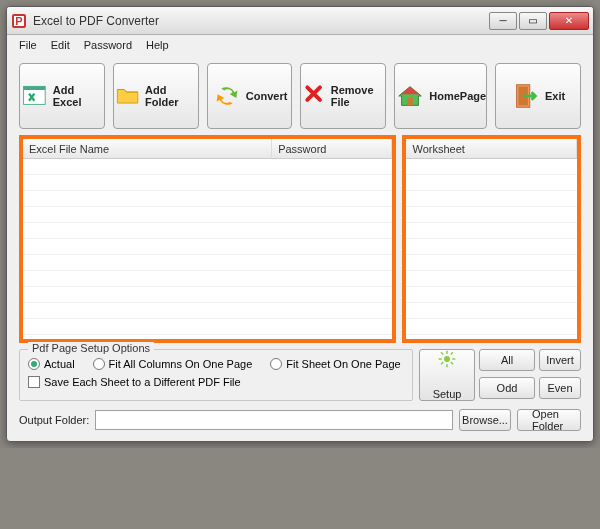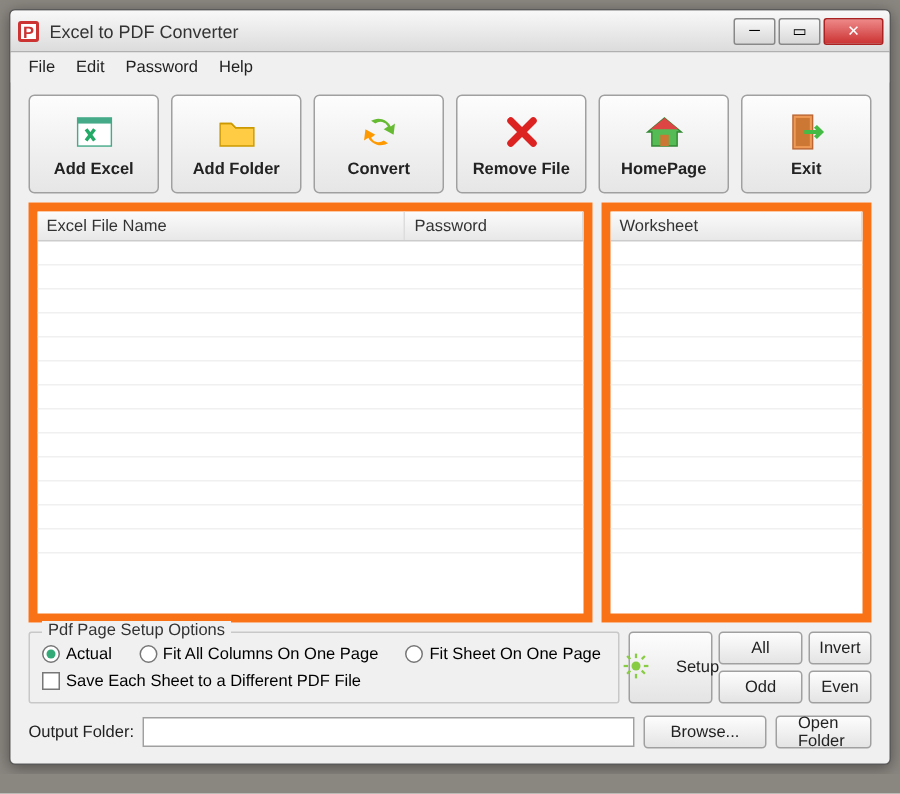--- a/index.html
+++ b/index.html
@@ -8,41 +8,41 @@
 .titlebar { height: 28px; background: linear-gradient(#f8f8f8,#dcdcdc); display: flex; align-items: center; padding: 0 4px; border-bottom: 1px solid #b0b0b0; }
 .titlebar .icon { width: 16px; height: 16px; margin-right: 6px; }
 .titlebar .title { flex: 1; color: #333; font-size: 12px; }
 .winbtns { display: flex; gap: 0; }
 .winbtn { width: 28px; height: 18px; border: 1px solid #888; background: linear-gradient(#f8f8f8,#d8d8d8); border-radius: 2px; margin-left: 2px; display: flex; align-items: center; justify-content: center; cursor: default; font-size: 10px; }
 .winbtn.close { background: linear-gradient(#e88,#c33); color: #fff; border-color: #a22; width: 40px; }
 .menubar { display: flex; gap: 14px; padding: 4px 12px; background: #f0f0f0; }
 .menubar span { color: #222; cursor: default; }
 .content { padding: 8px 12px 10px; }
 .toolbar { display: flex; gap: 8px; margin-bottom: 6px; }
-.tbtn { flex: 1; height: 66px; border: 1px solid #a0a0a0; border-radius: 4px; background: linear-gradient(#fdfdfd,#e6e6e6); display: flex; flex-direction: column; align-items: center; justify-content: center; gap: 4px; cursor: default; font-weight: bold; color: #222; }
+.tbtn { flex: 1; height: 66px; border: 1px solid #a0a0a0; border-radius: 4px; background: linear-gradient(#fdfdfd,#e6e6e6); display: flex; flex-direction: row; align-items: center; justify-content: center; gap: 4px; cursor: default; font-weight: bold; color: #222; }
 .tbtn .ic { width: 30px; height: 30px; }
 .panels { display: flex; gap: 6px; margin-bottom: 6px; }
-.list { border: 6px solid #f97316; background: #fff; height: 280px; overflow: hidden; }
+.list { border: 4px solid #f97316; background: #fff; height: 208px; overflow: hidden; }
 .list.left { flex: 2.6; }
 .list.right { flex: 1.2; }
 .lhead { display: flex; background: linear-gradient(#fbfbfb,#e8e8e8); border-bottom: 1px solid #ccc; height: 20px; align-items: center; }
 .lhead .col { padding: 0 6px; border-right: 1px solid #ddd; color: #333; height: 100%; display: flex; align-items: center; }
 .rows { height: calc(100% - 20px); }
 .rows .row { height: 16px; border-bottom: 1px solid #f0f0f0; }
 .bottomgrid { display: flex; gap: 6px; align-items: stretch; }
 .group { border: 1px solid #c8c8c8; border-radius: 2px; padding: 8px 8px 6px; position: relative; flex: 1; text-align: right; }
 .group .legend { position: absolute; top: -8px; left: 8px; background: #f0f0f0; padding: 0 4px; color: #333; }
 .radiorow { display: flex; gap: 18px; align-items: center; margin-bottom: 6px; }
 .radio, .chk { display: flex; align-items: center; gap: 4px; cursor: default; }
 .radio .dot { width: 12px; height: 12px; border: 1px solid #777; border-radius: 50%; display: flex; align-items: center; justify-content: center; background: #fff; }
 .radio.sel .dot::after { content: ""; width: 6px; height: 6px; background: #3a7; border-radius: 50%; }
 .chk .box { width: 12px; height: 12px; border: 1px solid #777; background: #fff; }
 .sidebtns { display: grid; grid-template-columns: 56px 56px 42px; gap: 4px; }
 .btn { height: 22px; border: 1px solid #a0a0a0; border-radius: 3px; background: linear-gradient(#fdfdfd,#e4e4e4); display: flex; align-items: center; justify-content: center; cursor: default; color: #222; }
-.btn.setup { grid-row: 1 / span 2; display: flex; flex-direction: row; height: auto; gap: 18px; }
+.btn.setup { grid-row: 1 / span 2; display: flex; flex-direction: column; height: auto; gap: 18px; }
 .outrow { display: flex; align-items: center; gap: 6px; margin-top: 8px; }
 .outrow .label { white-space: nowrap; color: #222; }
 .outrow input { flex: 1; height: 20px; border: 1px solid #a0a0a0; background: #fff; padding: 0 4px; }
 .outrow .btn { padding: 0 14px; }
 </style>
 </head>
 <body>
 
 <div class="window">
   <div class="titlebar">
@@ -202,17 +202,17 @@
           <span>Setup</span>
         </div>
         <div class="btn">Odd</div>
         <div class="btn">Even</div>
       </div>
     </div>
 
     <div class="outrow">
       <span class="label">Output Folder:</span>
       <input type="text" value="" style="">
-      <div class="btn" style="width:82px">Browse...</div>
+      <div class="btn" style="width:52px">Browse...</div>
       <div class="btn" style="width:64px">Open Folder</div>
     </div>
   </div>
 </div>
 
 </body></html>

